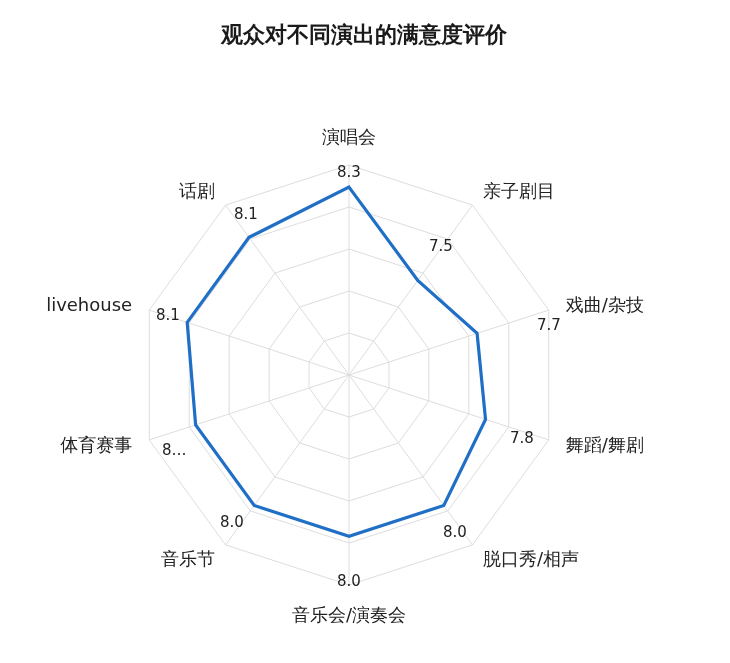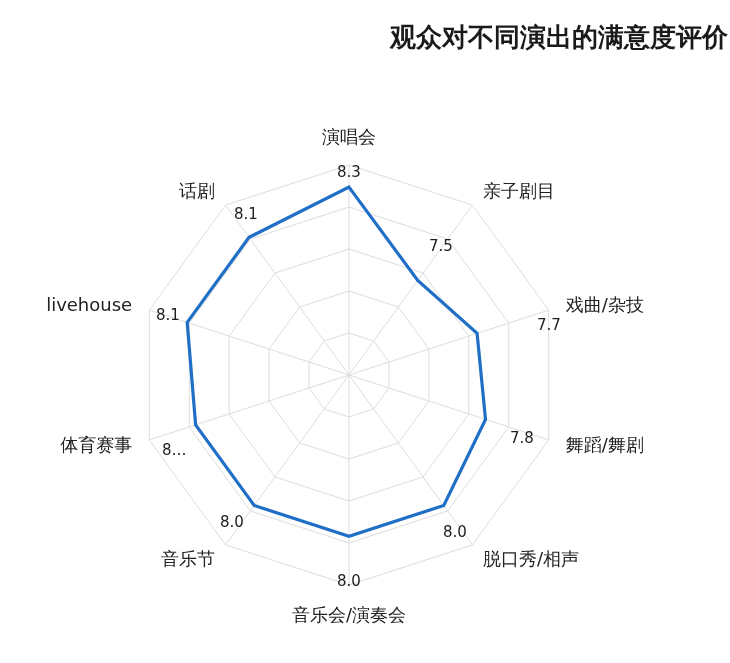--- a/index.html
+++ b/index.html
@@ -1,17 +1,17 @@
 <!DOCTYPE html>
 <html><head>
 <meta charset="utf-8">
 <style>
   html, body { margin:0; padding:0; background:#ffffff; }
   body { width:730px; height:663px; position:relative; overflow:hidden; font-family:"DejaVu Sans", sans-serif; }
-  .title { position:absolute; left:0; top:20px; width:728px; text-align:right; font-size:26px; font-weight:bold; color:#1a1a1a; }
+  .title { position:absolute; left:0; top:20px; width:728px; text-align:center; font-size:22px; font-weight:bold; color:#1a1a1a; }
   svg { position:absolute; left:0; top:0; }
   .axis-label { font-size:18px; fill:#222; }
   .val-label { font-size:15px; fill:#222; }
 </style>
 </head>
 <body>
 
 <div class="title">观众对不同演出的满意度评价</div>
 
 <svg id="radar" width="730" height="663" viewBox="0 0 730 663">

